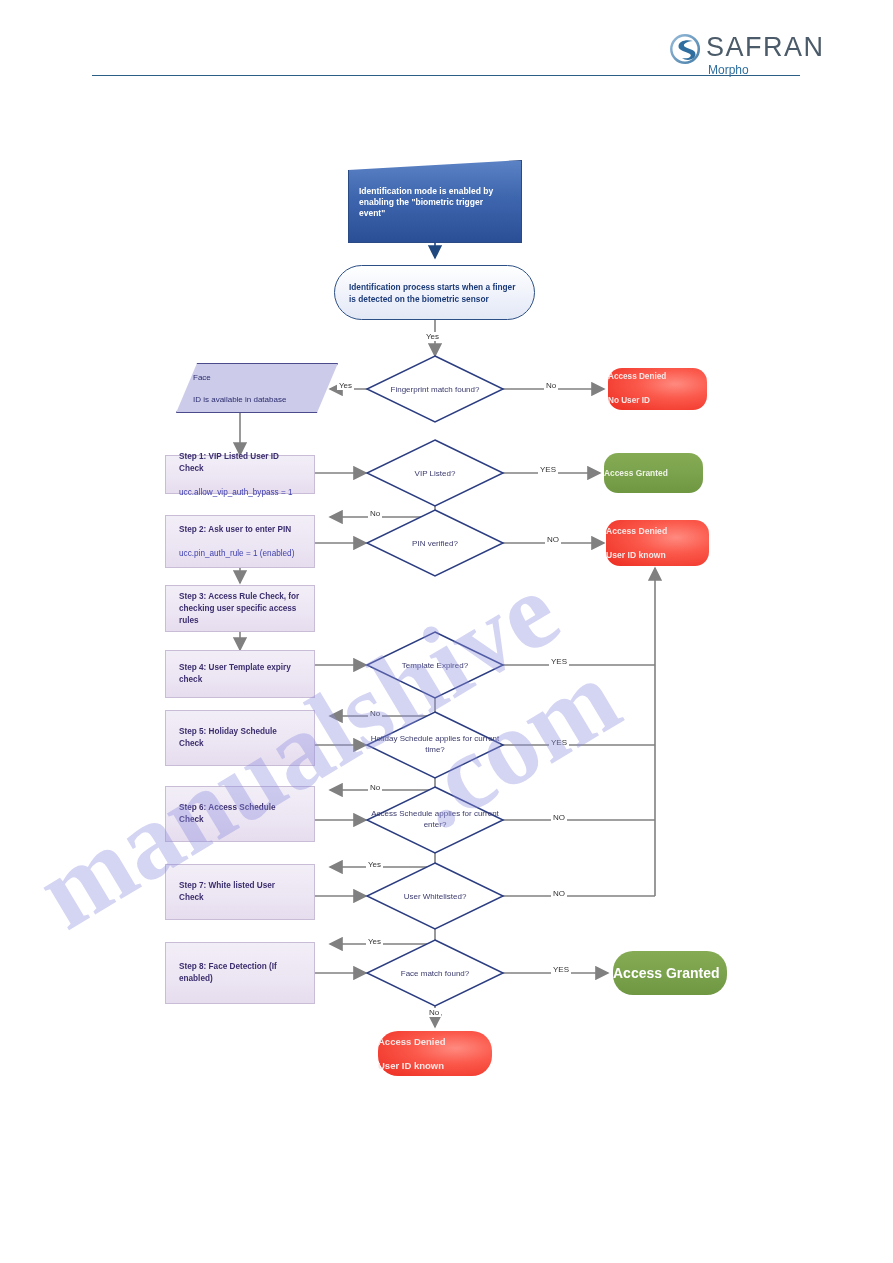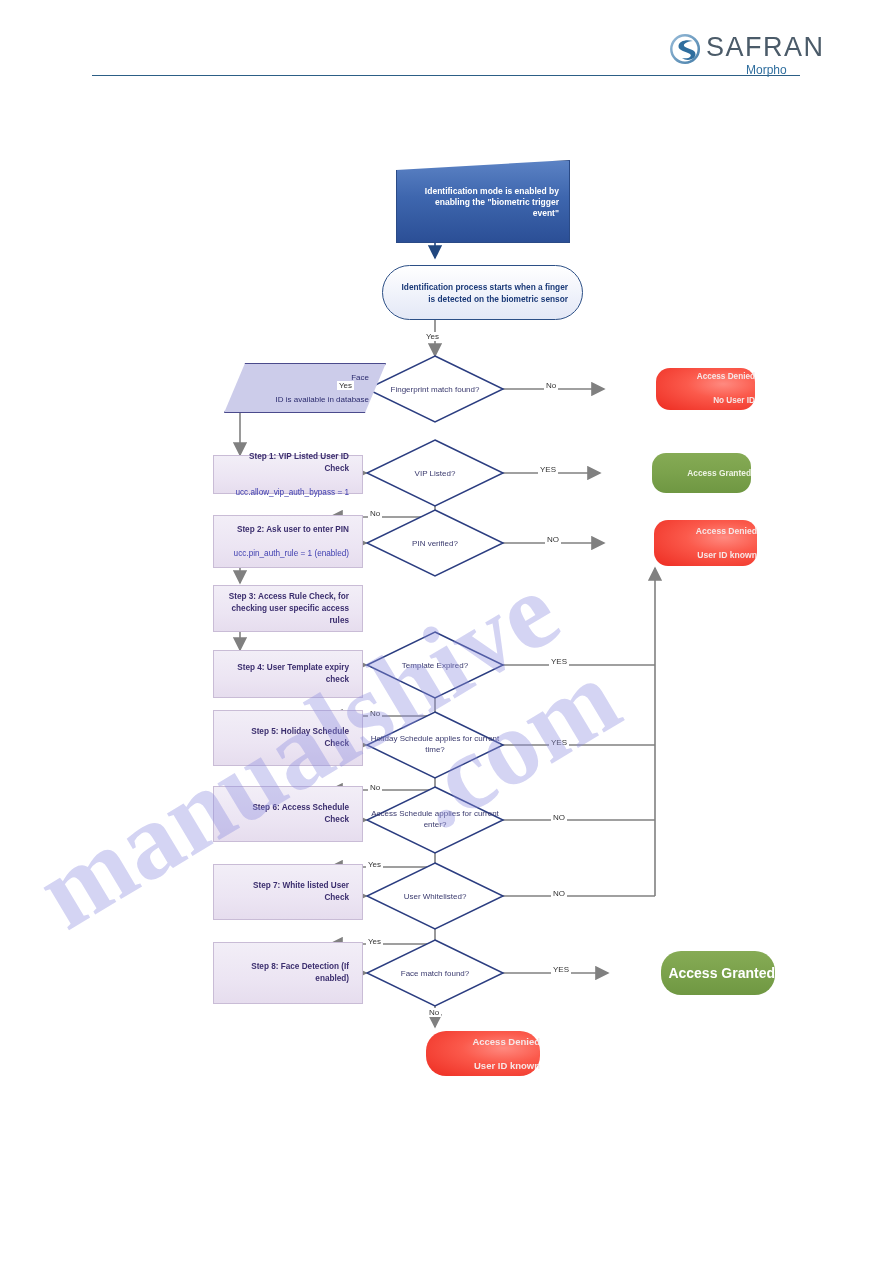--- a/index.html
+++ b/index.html
@@ -6,25 +6,25 @@
   body{width:893px;height:1263px;position:relative;overflow:hidden;
        font-family:"Liberation Sans", sans-serif;}
   #page{position:absolute;left:0;top:0;width:893px;height:1263px;background:#fff;}
 
   
   .hdr-rule{position:absolute;left:92px;top:75px;width:708px;height:1px;background:#2c5f86;}
   .logo-wrap{position:absolute;left:668px;top:30px;width:132px;height:48px;}
   .logo-mark{position:absolute;left:0;top:2px;width:34px;height:34px;}
   .logo-safran{position:absolute;left:38px;top:2px;font-size:27px;font-weight:normal;
       letter-spacing:1.5px;color:#4b5b69;line-height:30px;}
-  .logo-morpho{position:absolute;left:40px;top:33px;font-size:12px;color:#2f6e9e;margin-left:38px;}
+  .logo-morpho{position:absolute;left:40px;top:33px;font-size:12px;color:#2f6e9e;}
 
   
   .node{position:absolute;box-sizing:border-box;display:flex;align-items:center;
-        justify-content:center;text-align:right;margin-left:48px;}
+        justify-content:center;text-align:left;}
   .node span{display:block;width:100%;}
 
   .trapez{
     background:linear-gradient(to bottom,#5b82c4 0%,#3e66ae 45%,#2b4f96 100%);
     color:#fff;font-size:8.5px;font-weight:bold;line-height:11px;
     border:1px solid #2a4a86;
     clip-path:polygon(0% 12%,100% 0%,100% 100%,0% 100%);
     padding:6px 10px 4px 10px;
   }
 

